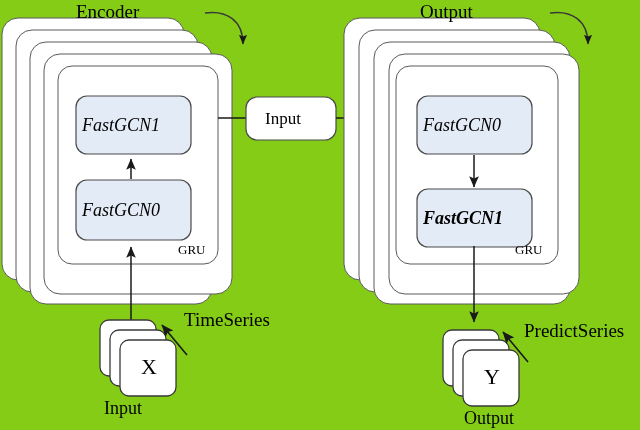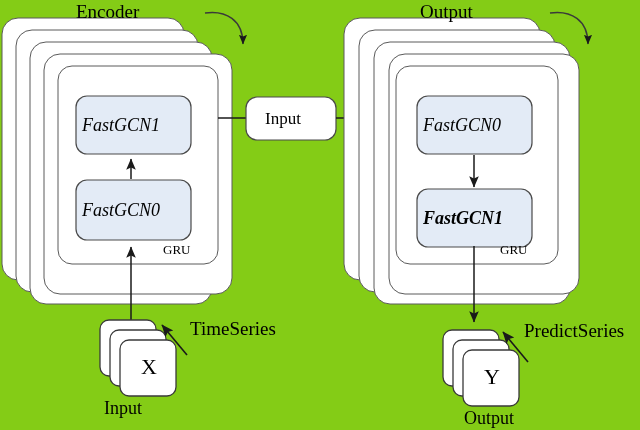--- a/index.html
+++ b/index.html
@@ -24,21 +24,21 @@
   }
   .lbl {
     position: absolute;
     font-family: "Liberation Serif", "DejaVu Serif", serif;
     color: #000000;
     white-space: nowrap;
     line-height: 1;
   }
   .lbl-section { font-size: 19px; }
   .lbl-node    { font-size: 18px; font-style: italic; }
-  .lbl-gru     { font-size: 13px; }
+  .lbl-gru     { font-size: 13px; margin-left: 15px; }
   .lbl-state   { font-size: 17px; }
   .lbl-io      { font-size: 18px; }
   .lbl-card    { font-size: 22px; }
   .lbl-series  { font-size: 19px; }
   .bold1       { font-weight: 700; }
 </style>
 </head>
 <body>
 
 <div id="canvas">
@@ -130,20 +130,20 @@
   <div class="lbl lbl-state" style="left:265px; top:110px;">Input</div>
 
   <div class="lbl lbl-node" style="left:423px; top:116px;">FastGCN0</div>
   <div class="lbl lbl-node bold1" style="left:423px; top:209px;">FastGCN1</div>
 
   <div class="lbl lbl-gru" style="left:500px; top:243px;">GRU</div>
 
   <div class="lbl lbl-card" style="left:141px; top:356px;">X</div>
   <div class="lbl lbl-io" style="left:104px; top:399px;">Input</div>
 
-  <div class="lbl lbl-series" style="left:190px; top:310px;margin-top:9px;">TimeSeries</div>
+  <div class="lbl lbl-series" style="left:184px; top:310px;">TimeSeries</div>
 
   <div class="lbl lbl-card" style="left:484px; top:366px;">Y</div>
   <div class="lbl lbl-io" style="left:464px; top:409px;text-align:center;">Output</div>
 
   <div class="lbl lbl-series" style="left:524px; top:321px;text-align:center;">PredictSeries</div>
 
 </div>
 
 </body></html>

